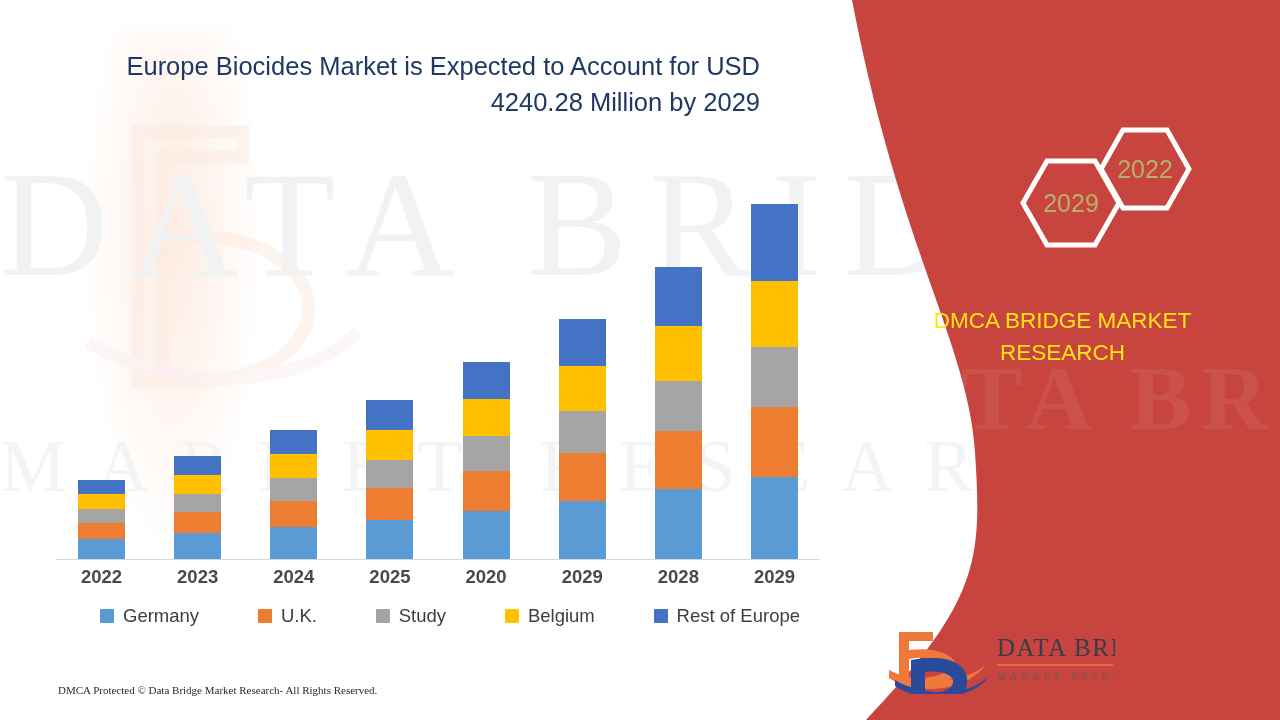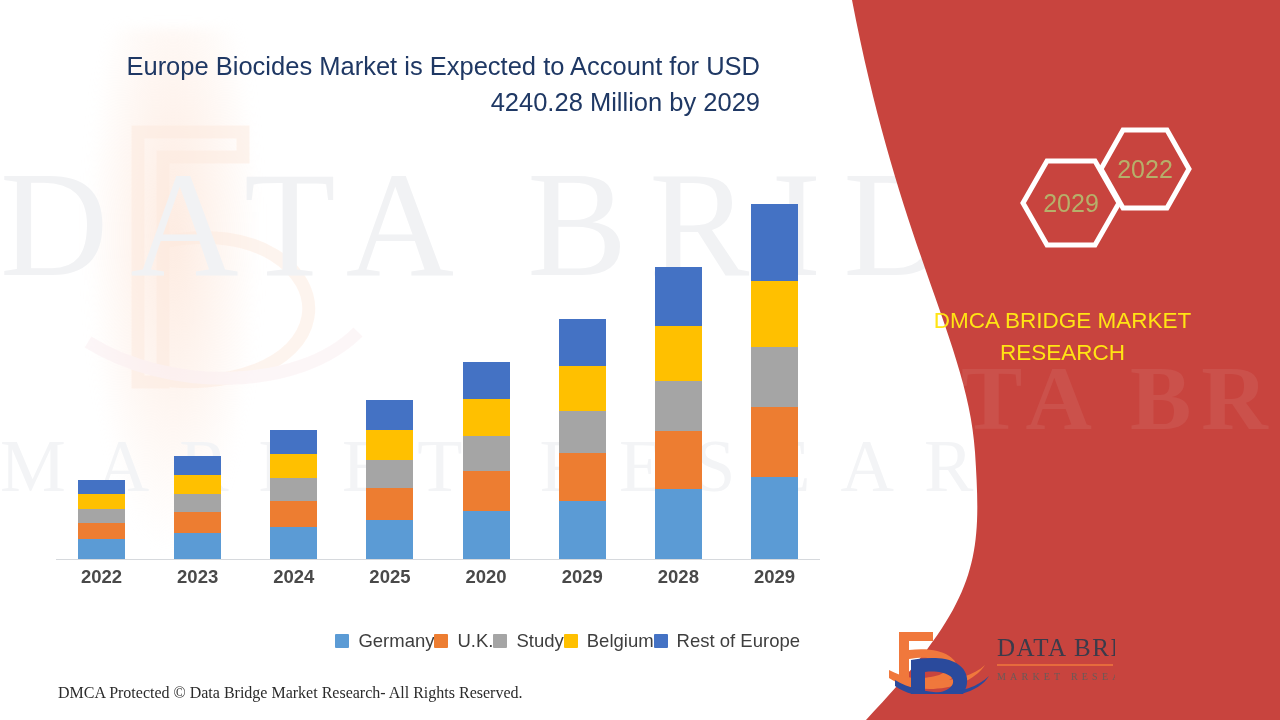--- a/index.html
+++ b/index.html
@@ -56,31 +56,31 @@
     position:absolute;left:56px;top:566px;width:764px;height:28px;
     display:flex;justify-content:space-between;padding:0 8px;box-sizing:border-box;
   }
   .x-labels span{
     width:75px;text-align:center;color:#494949;
     font-size:18.5px;font-weight:700;
   }
 
   
   .legend{
-    position:absolute;left:100px;top:627px;width:700px;height:28px;
-    display:flex;align-items:center;justify-content:flex-end;
+    position:absolute;left:100px;top:602px;width:700px;height:28px;
+    display:flex;align-items:center;justify-content:space-between;
   }
   .legend-item{display:flex;align-items:center;gap:9px;}
   .legend-swatch{width:14px;height:14px;display:block;border-radius:1px;}
   .legend-label{color:#3e3e3e;font-size:18.5px;font-weight:400;white-space:nowrap;}
 
   
   .footer-left{
     position:absolute;left:58px;top:684px;
-    color:#2b2b2b;font-size:16px;font-family:"Liberation Serif", serif;
+    color:#2b2b2b;font-size:11px;font-family:"Liberation Serif", serif;
     white-space:nowrap;
   }
   .footer-right{
     position:absolute;left:460px;top:685px;
     color:#2b2b2b;font-size:12px;font-family:"Liberation Serif", serif;
     white-space:nowrap;
   }
 
   
   .panel{

